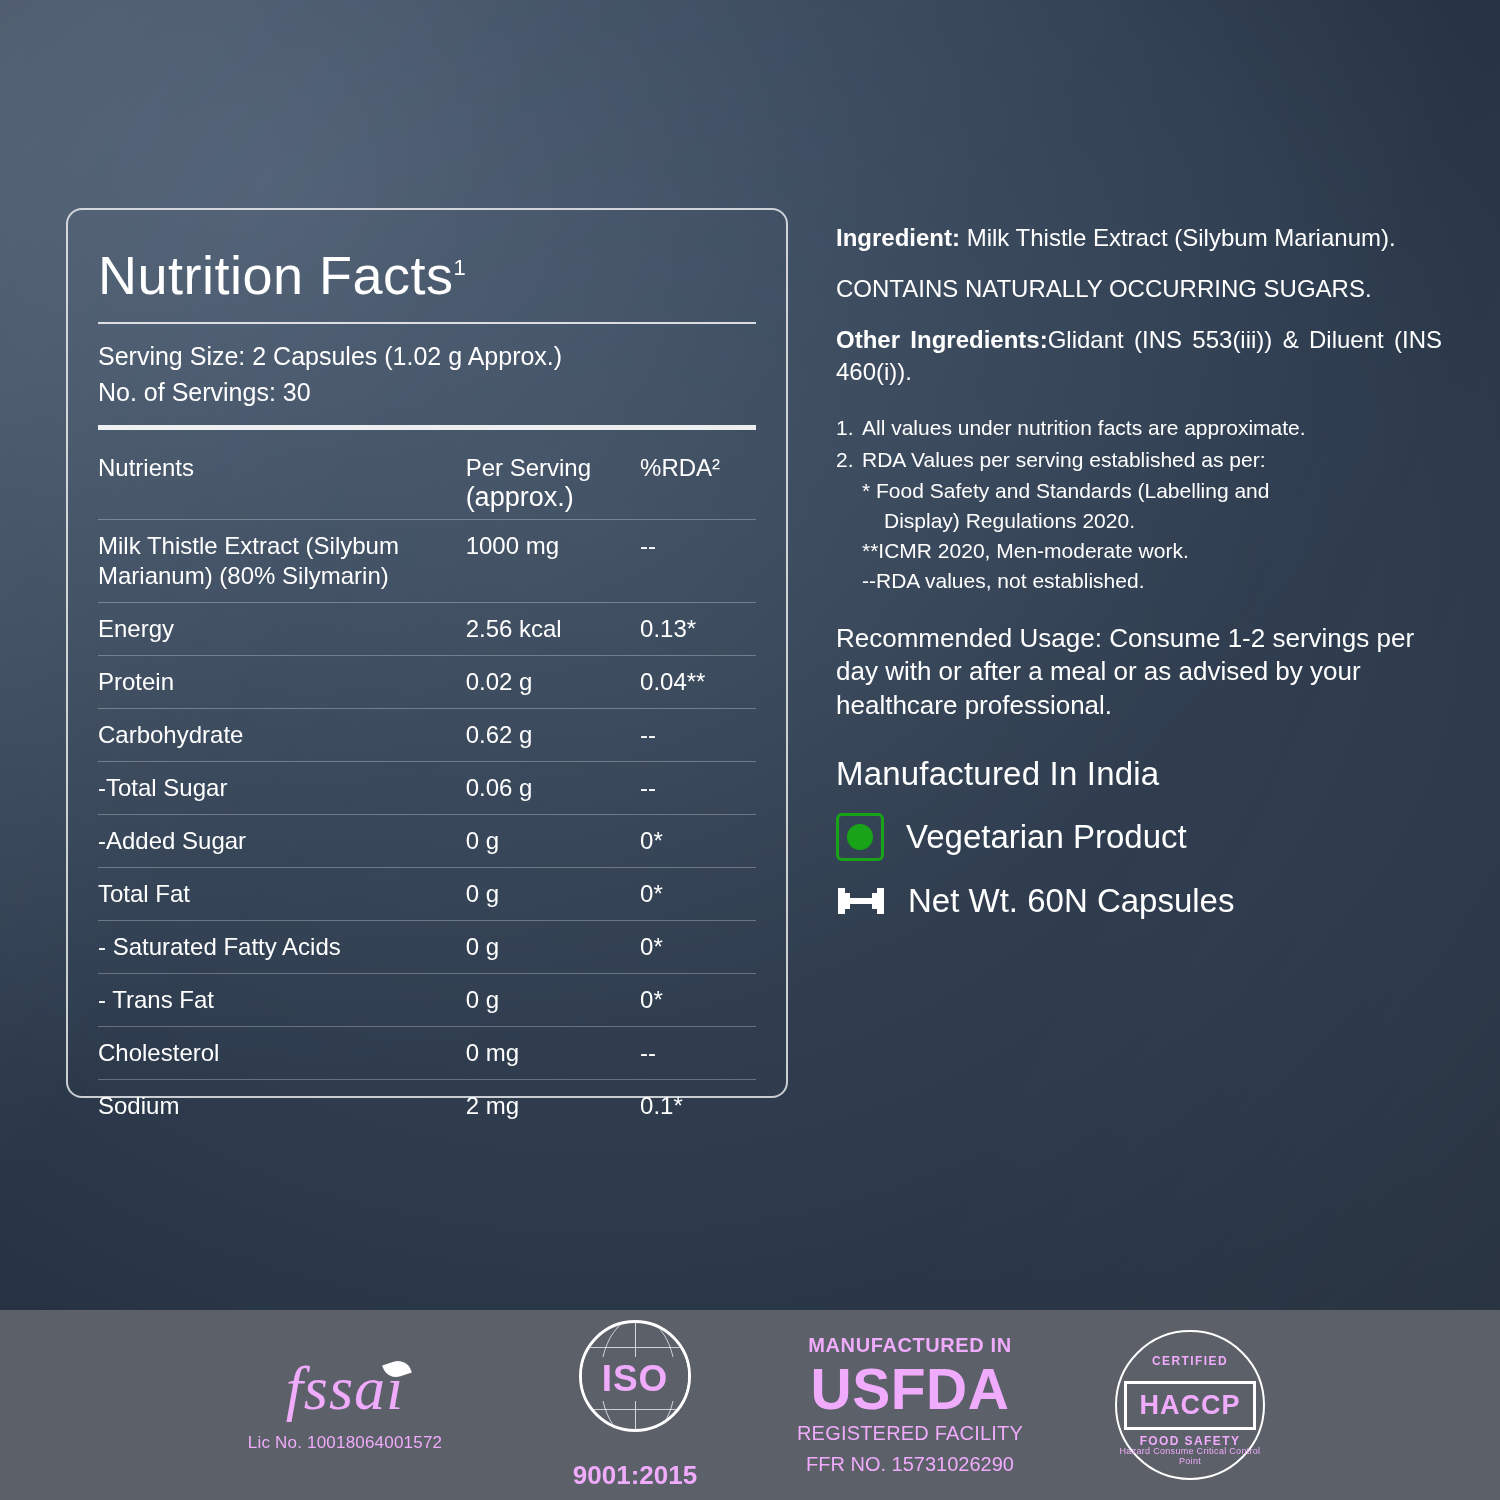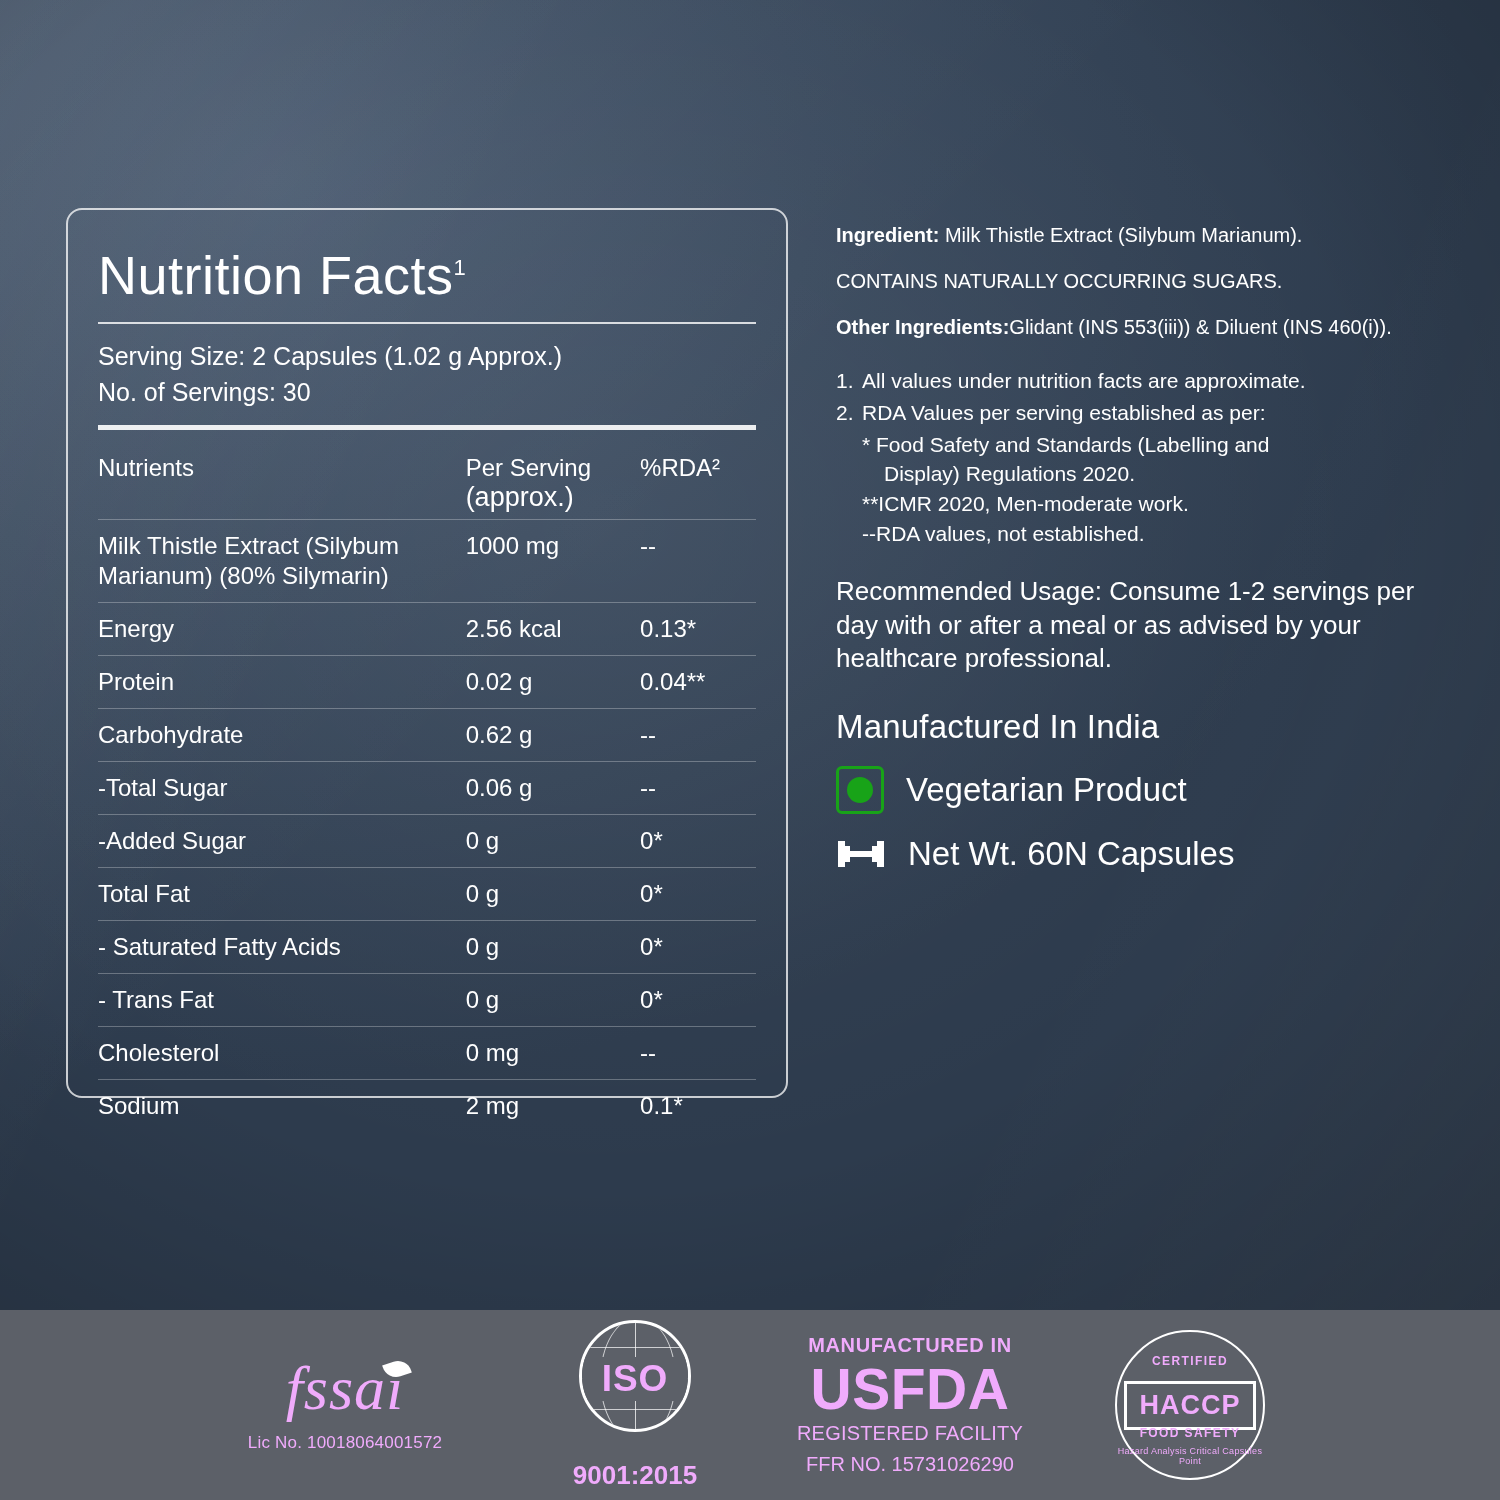--- a/index.html
+++ b/index.html
@@ -75,21 +75,21 @@
   .col-val  { width: 182px; }
   .col-rda  { width: 120px; }
 
   
   .right {
     position: absolute;
     left: 836px; top: 222px;
     width: 606px;
   }
   .para {
-    font-size: 20px;
+    font-size: 24px;
     line-height: 1.3;
     font-weight: 300;
     text-align: justify;
     margin-bottom: 20px;
   }
   .para b { font-weight: 700; }
   .para.nojust { text-align: left; }
   .notes {
     margin-top: 26px;
     font-size: 21px;
@@ -191,21 +191,21 @@
   .haccp-box {
     border: 3px solid #fff;
     padding: 6px 12px;
     font-size: 27px; font-weight: 700; letter-spacing: 1px; text-align: center;
   }
   .haccp-top, .haccp-bot {
     position: absolute; left: 0; width: 100%; text-align: center;
     font-size: 12px; font-weight: 700; letter-spacing: 1.4px;
   }
   .haccp-top { top: 22px; }
-  .haccp-bot { bottom: 38px; }
+  .haccp-bot { bottom: 30px; }
   .haccp-bot2 { position:absolute; left:0; width:100%; text-align:center; bottom: 12px; font-size: 9px; letter-spacing: 0.3px;}
 </style>
 </head>
 <body>
 
 <div class="vignette"></div>
 <div class="sheen"></div>
 
 <div class="nf-panel">
   <div class="nf-title"><span>Nutrition Facts</span><sup>1</sup></div>
@@ -352,17 +352,17 @@
     <div class="usfda-main">USFDA</div>
     <div class="usfda-sub">REGISTERED FACILITY</div>
     <div class="usfda-ffr">FFR NO. 15731026290</div>
   </div>
 
   <div class="cert cert-haccp">
     <div class="haccp-wrap">
       <div class="haccp-top">CERTIFIED</div>
       <div class="haccp-box">HACCP</div>
       <div class="haccp-bot">FOOD SAFETY</div>
-      <div class="haccp-bot2">Hazard Analysis Critical Capsules Point</div>
+      <div class="haccp-bot2">Hazard Consume Critical Control Point</div>
     </div>
   </div>
 
 </div>
 
 </body></html>

